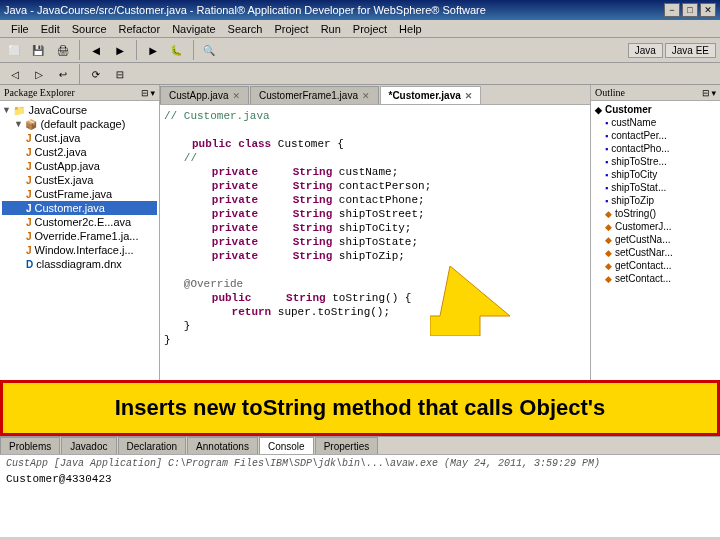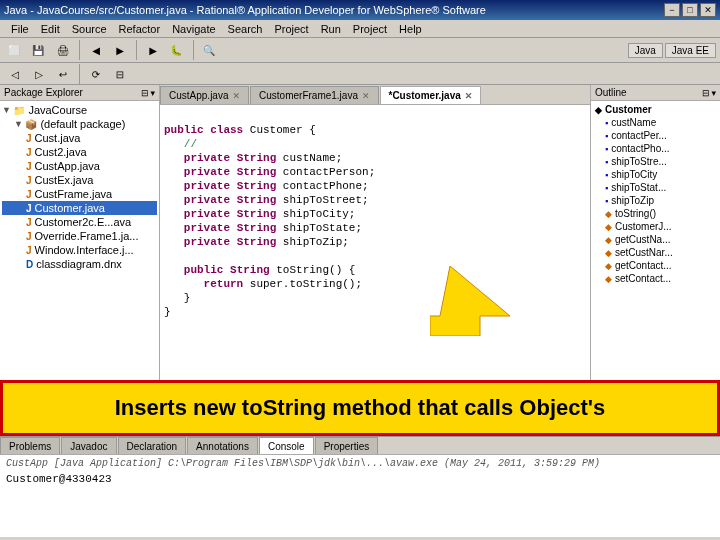--- a/index.html
+++ b/index.html
@@ -73,21 +73,21 @@
     .package-explorer {
       width: 160px;
       background: white;
       border-right: 1px solid #aaa;
       display: flex;
       flex-direction: column;
     }
     .panel-header {
       background: #d4d0c8;
       padding: 2px 4px;
-      font-family: Liberation Sans, sans-serif;
+      font-family: Liberation Serif, serif;
       font-size: 10px;
       border-bottom: 1px solid #aaa;
       display: flex;
       justify-content: space-between;
       align-items: center;
     }
     .panel-header-btns { display: flex; gap: 2px; }
     .panel-header-btn { font-size: 9px; cursor: pointer; }
 
     .tree-area {
@@ -148,21 +148,21 @@
       background: white;
       padding: 4px;
       overflow: hidden;
       position: relative;
       font-family: 'Courier New', monospace;
       font-size: 11px;
       line-height: 14px;
       color: #000;
     }
     .code-line { display: flex; align-items: flex-start; }
-    .kw { color: #7f0055; font-weight: bold; }
+    .kw { color: #7f0055; font-weight: bold; margin-left: 28px; }
     .comment { color: #3f7f5f; }
 
     
     .arrow-overlay {
       position: absolute;
       bottom: 40px;
       right: 80px;
       pointer-events: none;
     }
 
@@ -373,20 +373,23 @@
         <span class="tab-close">✕</span>
       </div>
       <div class="tab active">
         <span>*Customer.java</span>
         <span class="tab-close">✕</span>
       </div>
     </div>
 
     <div class="code-editor">
       <div class="code-line">
+        <span class="comment">// Customer.java</span>
+      </div>
+      <div class="code-line">
           <span>&nbsp;</span>
         </div>
       <div class="code-line">
         <span class="kw">public class</span>
         <span>&nbsp;Customer {</span>
       </div>
       <div class="code-line">
         <span class="comment">&nbsp;&nbsp;&nbsp;//</span>
       </div>
       <div class="code-line">
@@ -434,20 +437,24 @@
       <div class="code-line">
         <span>&nbsp;&nbsp;&nbsp;</span>
         <span class="kw">private</span>
         <span>&nbsp;</span>
         <span class="kw">String</span>
         <span>&nbsp;shipToZip;</span>
       </div>
       <div class="code-line">
           <span>&nbsp;</span>
         </div>
+      <div class="code-line">
+        <span>&nbsp;&nbsp;&nbsp;</span>
+        <span style="color:#646464">@Override</span>
+      </div>
       <div class="code-line">
         <span>&nbsp;&nbsp;&nbsp;</span>
         <span class="kw">public</span>
         <span>&nbsp;</span>
         <span class="kw">String</span>
         <span>&nbsp;toString() {</span>
       </div>
       <div class="code-line">
         <span>&nbsp;&nbsp;&nbsp;&nbsp;&nbsp;&nbsp;</span>
         <span class="kw">return</span>

